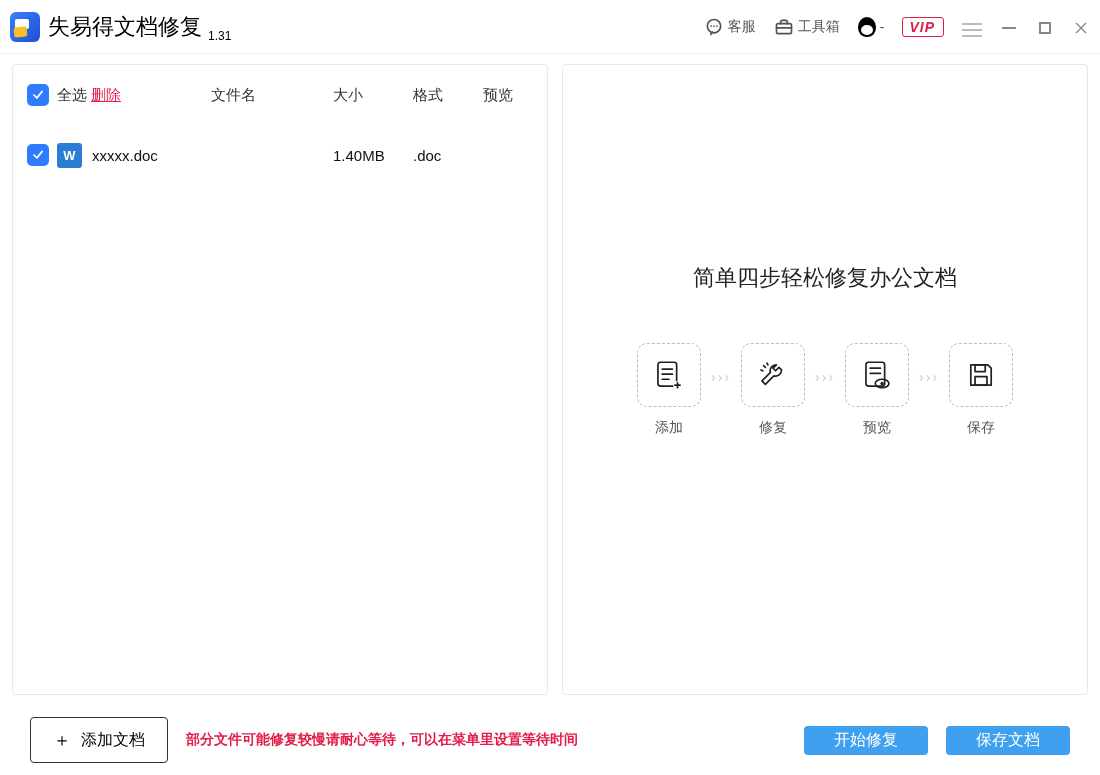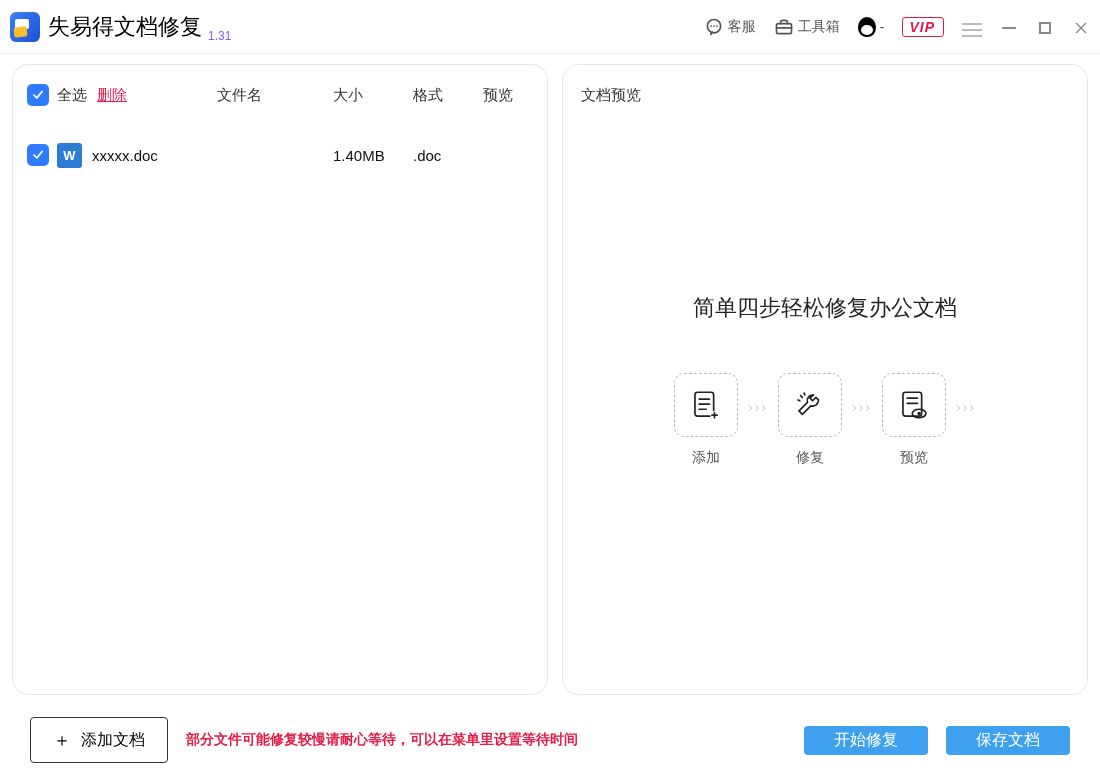--- a/index.html
+++ b/index.html
@@ -4,43 +4,43 @@
 <style>
 * { margin: 0; padding: 0; box-sizing: border-box; font-family: "Microsoft YaHei", -apple-system, "PingFang SC", sans-serif; }
 body { width: 1100px; height: 775px; background: #fff; overflow: hidden; position: relative; }
 
 
 .titlebar { height: 54px; display:flex; align-items:center; padding:0 10px; border-bottom:1px solid #f0f0f0; }
 .app-logo { width:30px; height:30px; border-radius:6px; background:linear-gradient(135deg,#3b82f6,#1d4ed8); position:relative; margin-right:8px;}
 .app-logo::before{content:"";position:absolute;left:5px;top:7px;width:14px;height:10px;background:#fff;border-radius:2px;}
 .app-logo::after{content:"";position:absolute;left:4px;bottom:5px;width:13px;height:10px;background:#fbbf24;border-radius:2px;transform:rotate(-6deg);}
 .app-title { color:#000000; font-size:22px; margin-right:6px;}
-.app-version { color:#8b5cf6; font-size:12px; align-self:flex-end; margin-bottom:10px;}
+.app-version { color:#000000; font-size:12px; align-self:flex-end; margin-bottom:10px;}
 .title-right { margin-left:auto; display:flex; align-items:flex-end; gap:18px;}
 .tb-item { display:flex; align-items:center; gap:4px; color:#555; font-size:14px; cursor:pointer;}
 .vip-badge { border:1.5px solid #e11d48; color:#e11d48; font-size:14px; font-weight:700; font-style:italic; padding:1px 8px 1px 6px; border-radius:3px; letter-spacing:1px;}
 .hamburger { width:20px; height:14px; display:flex; flex-direction:column; justify-content:space-between; cursor:pointer;}
 .hamburger span{height:2px;background:#bbb;}
 .win-ctrl { width:18px; height:18px; display:flex; align-items:center; justify-content:center; cursor:pointer; color:#888;}
 .win-min{width:14px;height:2px;background:#888;}
 .win-max{width:12px;height:12px;border:2px solid #888;}
 .win-close svg{width:16px;height:16px;}
 
 
 .main { display:flex; gap:14px; padding:10px 12px; height:calc(100% - 54px - 70px);}
-.panel { border:1px solid #e5e7eb; border-radius:16px; background:#fff; }
+.panel { border:1px solid #e5e7eb; border-radius:4px; background:#fff; }
 .left-panel { flex:0 0 536px; display:flex; flex-direction:column;}
 .right-panel { flex:1; display:flex; flex-direction:column;}
 
 
 .list-header { height:60px; display:flex; align-items:center; padding:0 14px; font-size:15px; color:#333;}
 .chk { width:22px; height:22px; border-radius:5px; background:#2f7bff; display:inline-flex; align-items:center; justify-content:center; cursor:pointer; flex-shrink:0;}
 .chk svg { width:14px; height:14px; }
 .hdr-select{margin-left:8px;}
-.hdr-delete{margin-left:10px; color:#e11d48; text-decoration:underline; cursor:pointer;}
+.hdr-delete{margin-left:4px; color:#e11d48; text-decoration:underline; cursor:pointer;}
 .hdr-name{margin-left:90px;}
 .hdr-size{margin-left:auto; width:80px;}
 .hdr-format{width:70px;}
 .hdr-preview{width:50px;}
 
 
 .file-row { height:60px; display:flex; align-items:center; padding:0 14px; font-size:15px; color:#111;}
 .file-icon { width:25px; height:25px; background:#2b7cd3; border-radius:3px; display:flex; align-items:center; justify-content:center; color:#fff; font-size:13px; font-weight:600; margin-left:8px;}
 .file-name { margin-left:10px;}
 .file-size{margin-left:auto; width:80px;}
@@ -151,21 +151,20 @@
       </span>
       <span class="file-icon">W</span>
       <span class="file-name">xxxxx.doc</span>
       <span class="file-size">1.40MB</span>
       <span class="file-format">.doc</span>
       <span class="file-prev"></span>
     </div>
   </div>
 
   <div class="panel right-panel">
-    <div class="right-header">文档预览</div>
     <div class="right-body">
       <div class="steps-title">简单四步轻松修复办公文档</div>
       <div class="steps-row">
         <div class="step">
           <div class="step-box">
             <svg viewBox="0 0 40 40">
                 <rect class="s" x="7" y="5" width="22" height="28" rx="3"></rect>
                 <path class="s" d="M12 13h12M12 19h12M12 25h8"></path>
                 <circle cx="30" cy="32" r="5" fill="#fff"></circle>
                 <path class="s" d="M30 29v6M27 32h6"></path>
@@ -189,20 +188,30 @@
             <svg viewBox="0 0 40 40">
                 <rect class="s" x="7" y="5" width="22" height="28" rx="3"></rect>
                 <path class="s" d="M12 12h12M12 18h12"></path>
                 <ellipse class="s" cx="26" cy="30" rx="8" ry="5"></ellipse>
                 <circle cx="26" cy="30" r="2" fill="currentColor"></circle>
               </svg>
           </div>
           <div class="step-label">预览</div>
         </div>
         <div class="step-arrow">›››</div>
+        <div class="step">
+          <div class="step-box">
+            <svg viewBox="0 0 40 40">
+                <path class="s" d="M8 8h20l4 4v20H8z"></path>
+                <rect class="s" x="13" y="8" width="12" height="8"></rect>
+                <rect class="s" x="13" y="22" width="14" height="10"></rect>
+              </svg>
+          </div>
+          <div class="step-label">保存</div>
+        </div>
       </div>
     </div>
   </div>
 </div>
 
 <div class="footer">
   <button class="btn-add">
     <span class="plus">＋</span>
     <span>添加文档</span>
   </button>

